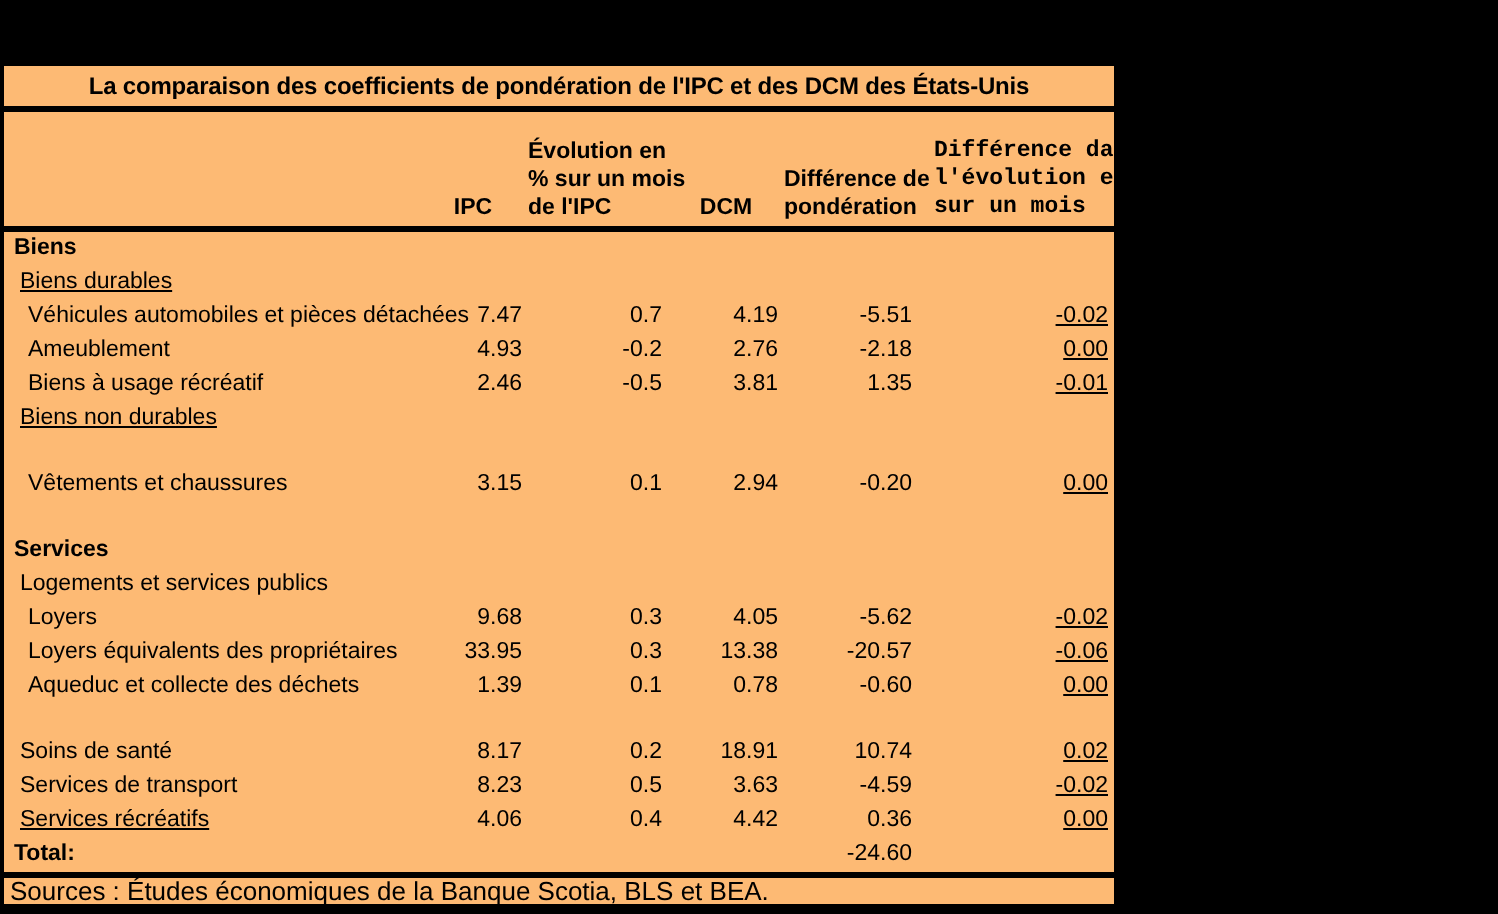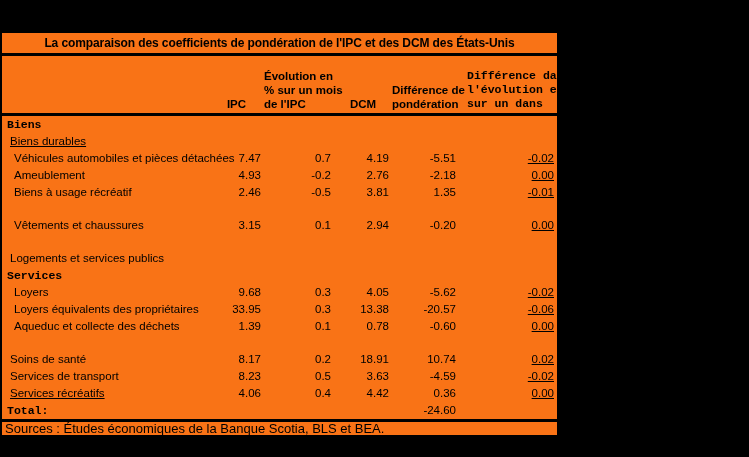--- a/index.html
+++ b/index.html
@@ -1,21 +1,21 @@
 <!DOCTYPE html>
 <html><head>
 <meta charset="utf-8">
 <style>
   html,body{margin:0;padding:0;background:#000;}
   .stage{
     position:relative;width:749px;height:457px;background:#000;overflow:hidden;
     font-family:"Liberation Sans",sans-serif;color:#000;
   }
   .table{
-    position:absolute;left:0;top:30px;width:555px;background:#f97316;
+    position:absolute;left:0;top:30px;width:555px;background:#fdba74;
     border:2px solid #000;border-top-width:3px;
   }
   .title-row{
     height:20px;line-height:20px;text-align:center;font-size:12px;font-weight:bold;
     white-space:nowrap;border-bottom:3px solid #000;letter-spacing:-0.1px;
   }
   .header-row{
     display:flex;align-items:flex-end;height:60px;box-sizing:border-box;
     border-bottom:3px solid #000;font-weight:bold;font-size:11.5px;line-height:14px;
     padding-bottom:2px;white-space:nowrap;
@@ -26,21 +26,21 @@
   .hc-evol{width:70px;text-align:left;padding-right:3px;}
   .hc-dcm{width:58px;text-align:center;}
   .hc-pond{width:67px;text-align:right;padding-right:3px;}
   .hc-diff{width:98px;text-align:left;padding-left:8px;font-family:Liberation Mono, monospace;}
   .body .row{display:flex;height:17px;line-height:17px;font-size:11.5px;white-space:nowrap;}
   .body .row.spacer{height:16px;}
   .c-label{width:207px;box-sizing:border-box;overflow:visible;}
   .indent-0 .c-label{padding-left:5px;}
   .indent-1 .c-label{padding-left:8px;}
   .indent-2 .c-label{padding-left:12px;}
-  .bold-label .c-label{font-weight:bold;font-family:Liberation Mono, monospace;}
+  .bold-label .c-label{font-weight:bold;}
   .underline-label .c-label span{text-decoration:underline;}
   .num{box-sizing:border-box;text-align:right;padding-right:3px;}
   .n-ipc{width:55px;}
   .n-evol{width:70px;}
   .n-dcm{width:58px;}
   .n-pond{width:67px;}
   .n-diff{width:98px;text-decoration:underline;}
   .sources-row{
     border-top:3px solid #000;height:13px;line-height:13px;font-size:13px;
     padding-left:3px;white-space:nowrap;
@@ -63,21 +63,21 @@
         <div>de l'IPC</div>
       </div>
       <div class="hc-dcm">DCM</div>
       <div class="hc-pond">
         <div>Différence de</div>
         <div>pondération</div>
       </div>
       <div class="hc-diff">
         <div>Différence dans</div>
         <div>l'évolution en %</div>
-        <div>sur un dans</div>
+        <div>sur un mois</div>
       </div>
     </div>
 
     <div class="body">
   <div class="row indent-0 bold-label">
     <div class="c-label"><span>Biens</span></div>
     <div class="num n-ipc"></div>
     <div class="num n-evol"></div>
     <div class="num n-dcm"></div>
     <div class="num n-pond"></div>
@@ -113,41 +113,49 @@
 
   <div class="row indent-2">
     <div class="c-label"><span>Biens à usage récréatif</span></div>
     <div class="num n-ipc">2.46</div>
     <div class="num n-evol">-0.5</div>
     <div class="num n-dcm">3.81</div>
     <div class="num n-pond">1.35</div>
     <div class="num n-diff">-0.01</div>
   </div>
 
+  <div class="row indent-1 underline-label">
+    <div class="c-label"><span>Biens non durables</span></div>
+    <div class="num n-ipc"></div>
+    <div class="num n-evol"></div>
+    <div class="num n-dcm"></div>
+    <div class="num n-pond"></div>
+    <div class="num n-diff"></div>
+  </div>
 <div class="row spacer"></div>
   <div class="row indent-2">
     <div class="c-label"><span>Vêtements et chaussures</span></div>
     <div class="num n-ipc">3.15</div>
     <div class="num n-evol">0.1</div>
     <div class="num n-dcm">2.94</div>
     <div class="num n-pond">-0.20</div>
     <div class="num n-diff">0.00</div>
   </div>
 <div class="row spacer"></div>
+  <div class="row indent-0 bold-label">
+    <div class="c-label"><span>Services</span></div>
+    <div class="num n-ipc"></div>
+    <div class="num n-evol"></div>
+    <div class="num n-dcm"></div>
+    <div class="num n-pond"></div>
+    <div class="num n-diff"></div>
+  </div>
+
   <div class="row indent-1">
     <div class="c-label"><span>Logements et services publics</span></div>
-    <div class="num n-ipc"></div>
-    <div class="num n-evol"></div>
-    <div class="num n-dcm"></div>
-    <div class="num n-pond"></div>
-    <div class="num n-diff"></div>
-  </div>
-
-  <div class="row indent-0 bold-label">
-    <div class="c-label"><span>Services</span></div>
     <div class="num n-ipc"></div>
     <div class="num n-evol"></div>
     <div class="num n-dcm"></div>
     <div class="num n-pond"></div>
     <div class="num n-diff"></div>
   </div>
 
   <div class="row indent-2">
     <div class="c-label"><span>Loyers</span></div>
     <div class="num n-ipc">9.68</div>

